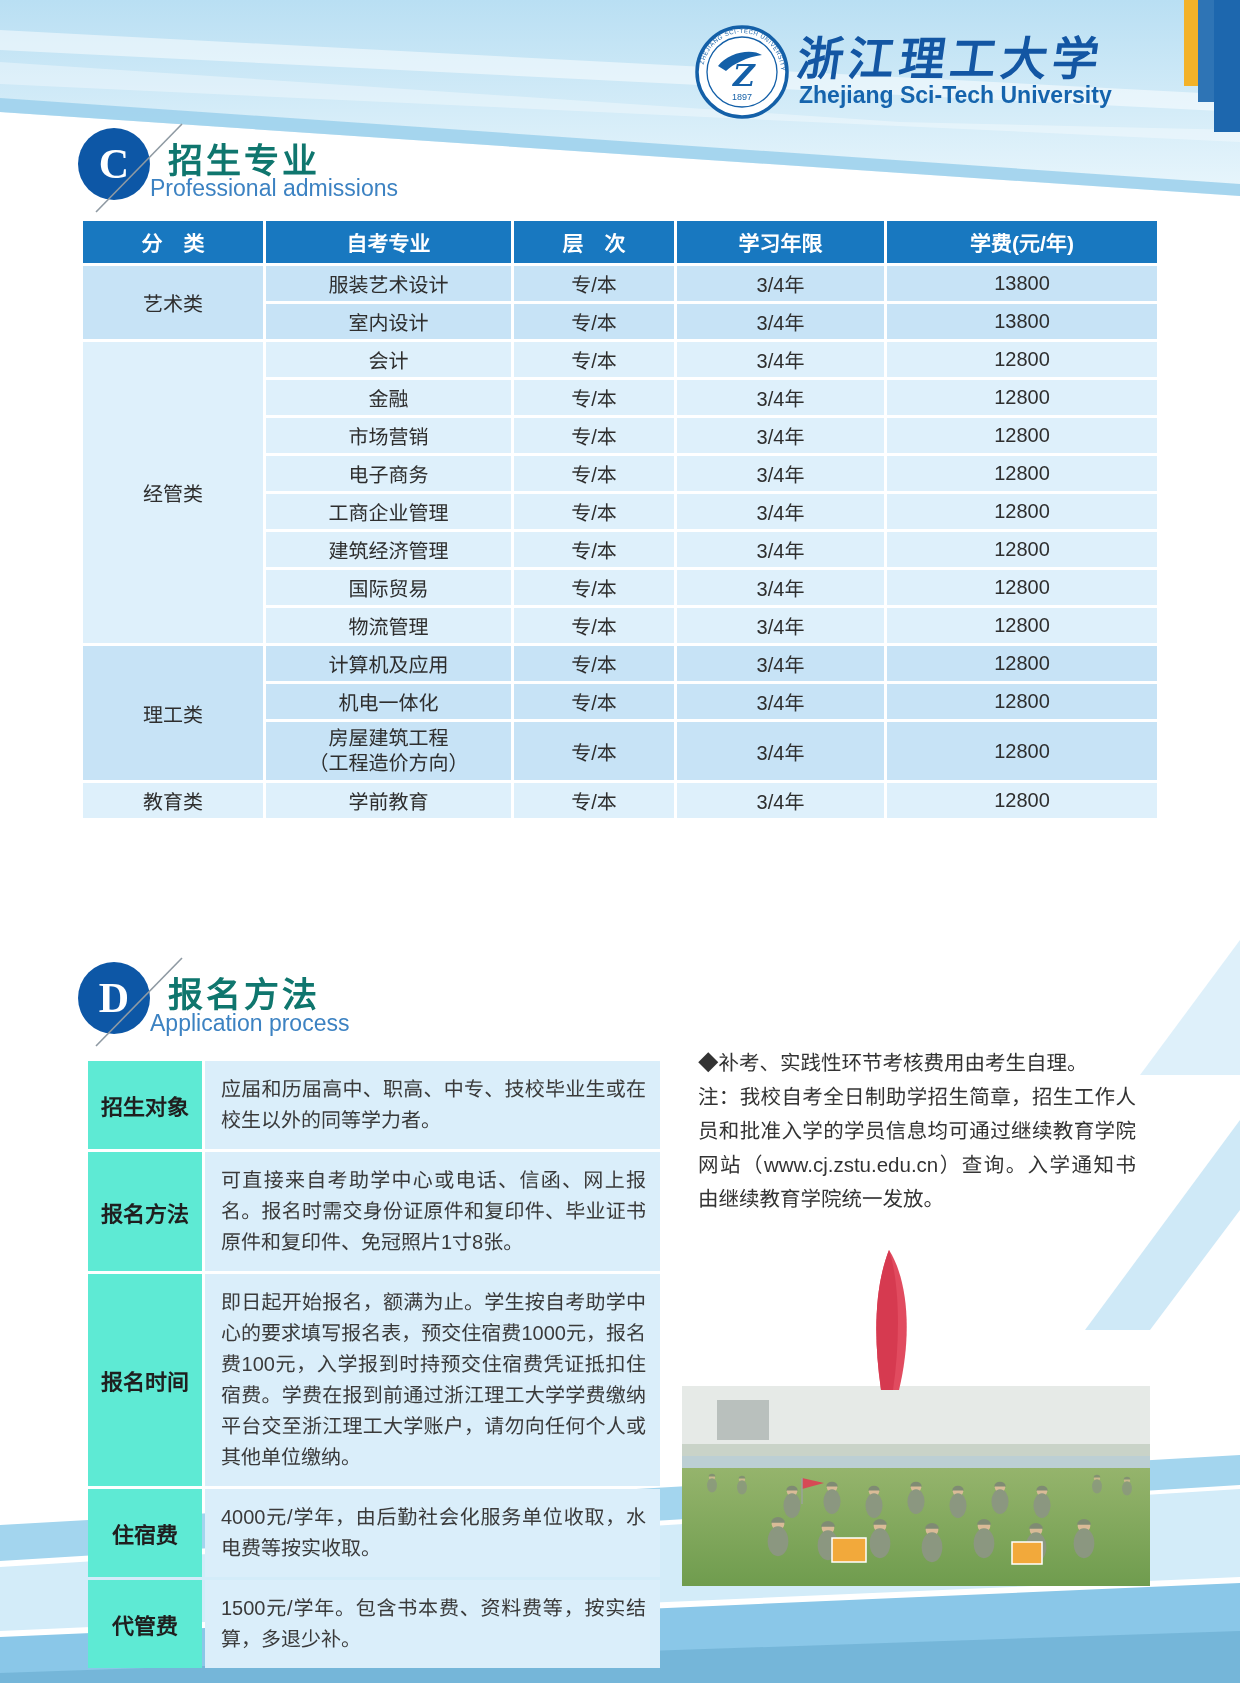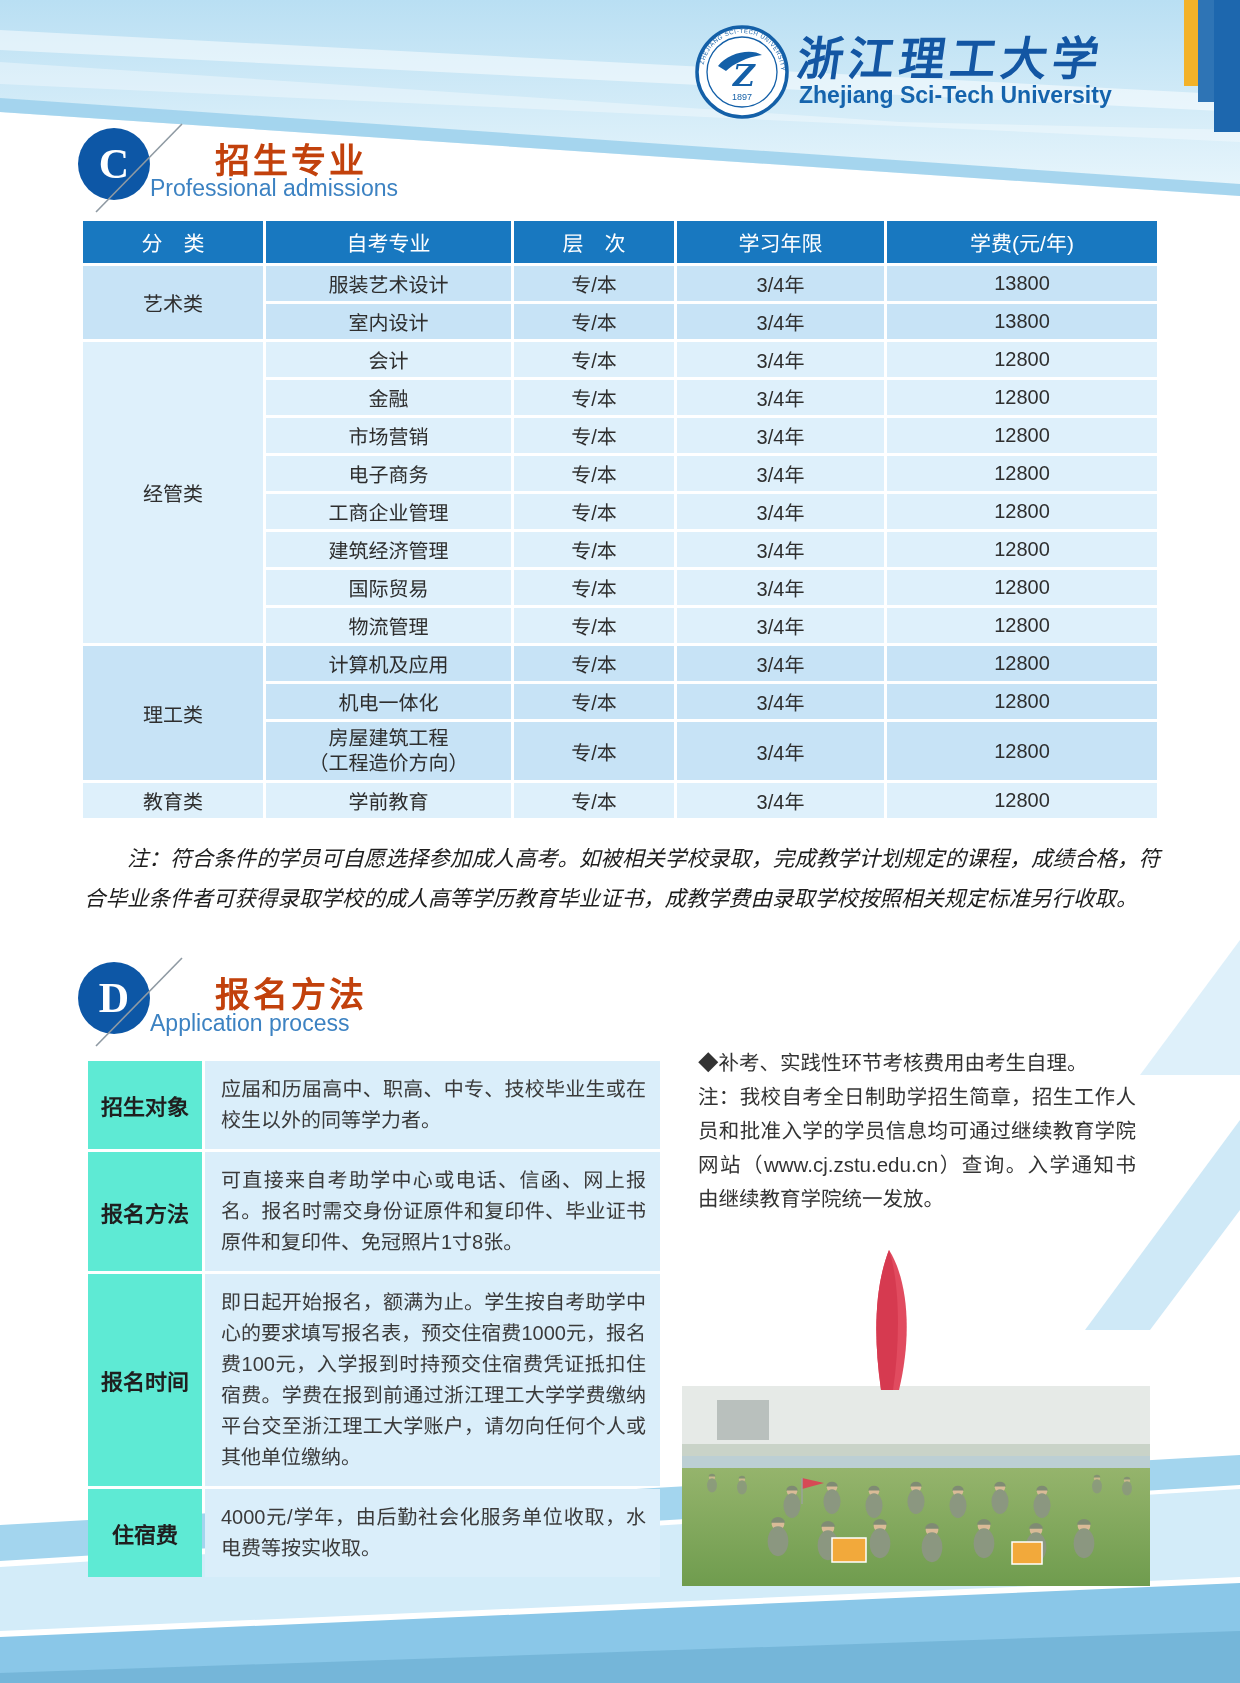--- a/index.html
+++ b/index.html
@@ -10,27 +10,27 @@
 
   
   .cn-name{left:798px;top:22px;font-family:"DejaVu Serif",serif;font-weight:bold;
            font-size:46px;color:#1356a3;letter-spacing:5px;transform:skewX(-8deg);z-index:2;}
   .en-name{left:799px;top:82px;font-size:23px;font-weight:bold;color:#1564ad;z-index:2;}
 
   
   .badge{width:72px;height:72px;border-radius:50%;background:#0d57a6;color:#fff;
          font-family:"Liberation Serif",serif;font-weight:bold;font-size:42px;
          display:flex;align-items:center;justify-content:center;z-index:2;}
-  .sec-title{font-size:35px;font-weight:bold;color:#c2410c;letter-spacing:3px;z-index:3;margin-left:47px;}
+  .sec-title{font-size:35px;font-weight:bold;color:#0f766e;letter-spacing:3px;z-index:3;}
   .sec-sub{font-size:23px;color:#3c82c2;z-index:3;}
   .slash{z-index:3;}
 
   
   .tblC{border-collapse:separate;border-spacing:3px;table-layout:fixed;width:1080px;}
-  .tblC th{background:#1878c0;color:#fff;font-size:21px;font-weight:normal;height:40px;text-align:center;}
+  .tblC th{background:#1878c0;color:#fff;font-size:21px;font-weight:bold;height:40px;text-align:center;}
   .tblC td{text-align:center;font-size:20px;color:#2e2e2e;height:33px;vertical-align:middle;}
   .tblC td.a{background:#c7e3f6;}
   .tblC td.b{background:#def0fb;}
   .tblC td.two{white-space:pre-line;line-height:1.25;height:56px;}
   .note-c{font-family:"Liberation Serif",serif;font-style:italic;font-size:21.5px;
           line-height:1.85;color:#1d1d1d;text-indent:2em;text-align:justify;}
 
   
   .tblD{border-collapse:separate;border-spacing:3px;table-layout:fixed;width:578px;}
   .tblD td.lbl{width:112px;background:#5eead4;font-weight:bold;font-size:22px;color:#1f1f1f;
@@ -194,21 +194,20 @@
             <td class="b" rowspan="1">教育类</td>
             <td class="b">学前教育</td>
             <td class="b">专/本</td>
             <td class="b">3/4年</td>
             <td class="b">12800</td>
           </tr>
         </tbody>
       </table>
   </div>
 
-  <div class="abs note-c" style="left:84px;top:840px;width:1076px;z-index:1">注：符合条件的学员可自愿选择参加成人高考。如被相关学校录取，完成教学计划规定的课程，成绩合格，符合毕业条件者可获得录取学校的成人高等学历教育毕业证书，成教学费由录取学校按照相关规定标准另行收取。</div>
 
   <div class="abs badge" style="left:78px;top:962px;">D</div>
   <svg class="abs slash" style="left:70px;top:952px;" width="130" height="100">
     <line x1="26" y1="94" x2="112" y2="6" stroke="#8f9aa3" stroke-width="1.6"></line>
   </svg>
   <div class="abs sec-title" style="left:168px;top:966px;">报名方法</div>
   <div class="abs sec-sub" style="left:150px;top:1010px;">Application process</div>
 
   <div class="abs" style="left:85px;top:1058px;z-index:1">
     <table class="tblD">
@@ -221,20 +220,24 @@
             <td class="lbl">报名方法</td>
             <td class="txt">可直接来自考助学中心或电话、信函、网上报名。报名时需交身份证原件和复印件、毕业证书原件和复印件、免冠照片1寸8张。</td>
           </tr>
           <tr>
             <td class="lbl">报名时间</td>
             <td class="txt">即日起开始报名，额满为止。学生按自考助学中心的要求填写报名表，预交住宿费1000元，报名费100元，入学报到时持预交住宿费凭证抵扣住宿费。学费在报到前通过浙江理工大学学费缴纳平台交至浙江理工大学账户，请勿向任何个人或其他单位缴纳。</td>
           </tr>
           <tr>
             <td class="lbl">住宿费</td>
             <td class="txt">4000元/学年，由后勤社会化服务单位收取，水电费等按实收取。</td>
+          </tr>
+          <tr>
+            <td class="lbl">代管费</td>
+            <td class="txt">1500元/学年。包含书本费、资料费等，按实结算，多退少补。</td>
           </tr>
         </tbody>
     </table>
   </div>
 
   <div class="abs side-col" style="left:698px;top:1046px;width:438px;z-index:1" id="sideNotes">
       <p>◆补考、实践性环节考核费用由考生自理。</p>
       <p>注：我校自考全日制助学招生简章，招生工作人员和批准入学的学员信息均可通过继续教育学院网站（www.cj.zstu.edu.cn）查询。入学通知书由继续教育学院统一发放。</p>
     </div>
 

